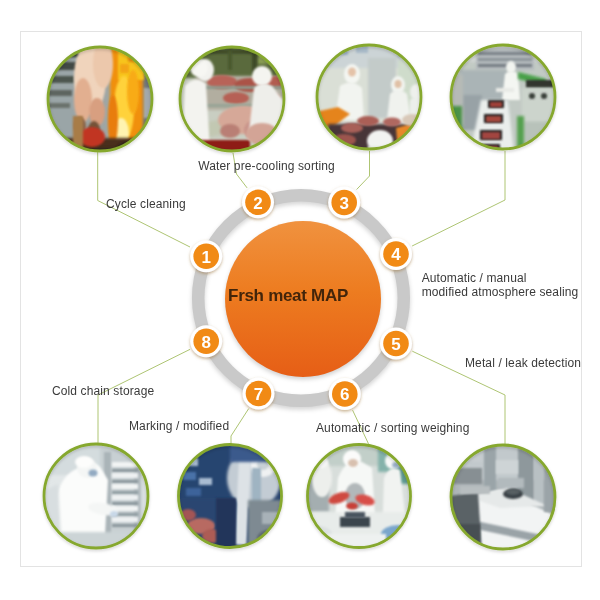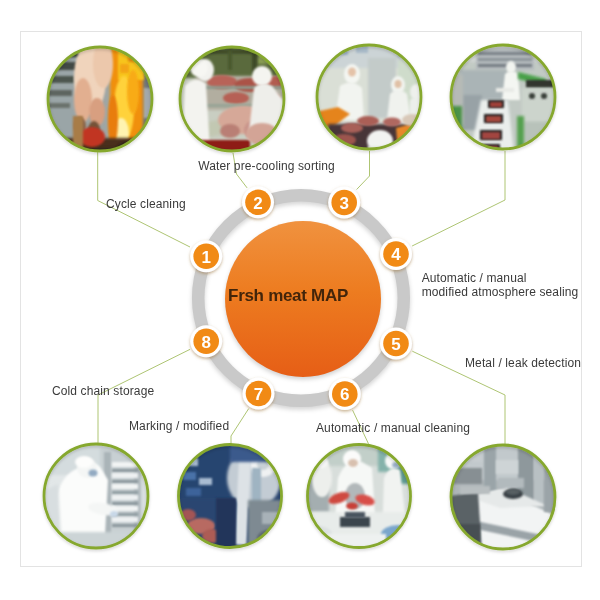--- a/index.html
+++ b/index.html
@@ -346,17 +346,17 @@
   <text x="344.8" y="400.4">6</text>
   <text x="258.5" y="399.9">7</text>
   <text x="206.2" y="347.7">8</text>
 </g>
 </svg>
 
 <div class="lbl" style="left:106px;top:171px;margin-top:27px;">Cycle cleaning</div>
 <div class="lbl" style="left:198.25px;top:160px;">Water pre-cooling sorting</div>
 <div class="lbl ctr" style="left:500px;top:233px;transform:translateX(-50%);">Automatic / manual<br>modified atmosphere sealing</div>
 <div class="lbl" style="left:465px;top:356.75px;">Metal / leak detection</div>
-<div class="lbl" style="left:316px;top:421.5px;">Automatic / manual cleaning</div>
+<div class="lbl" style="left:316px;top:421.5px;">Automatic / sorting weighing</div>
 <div class="lbl" style="left:129px;top:419.5px;">Marking / modified</div>
 <div class="lbl" style="left:52px;top:356.75px;margin-top:28px;">Cold chain storage</div>
 <div style="position:absolute;left:288px;top:285.5px;transform:translateX(-50%);font-size:17px;font-weight:bold;letter-spacing:-0.3px;color:#43250a;white-space:nowrap;">Frsh meat MAP</div>
 </div>
 
 </body></html>

